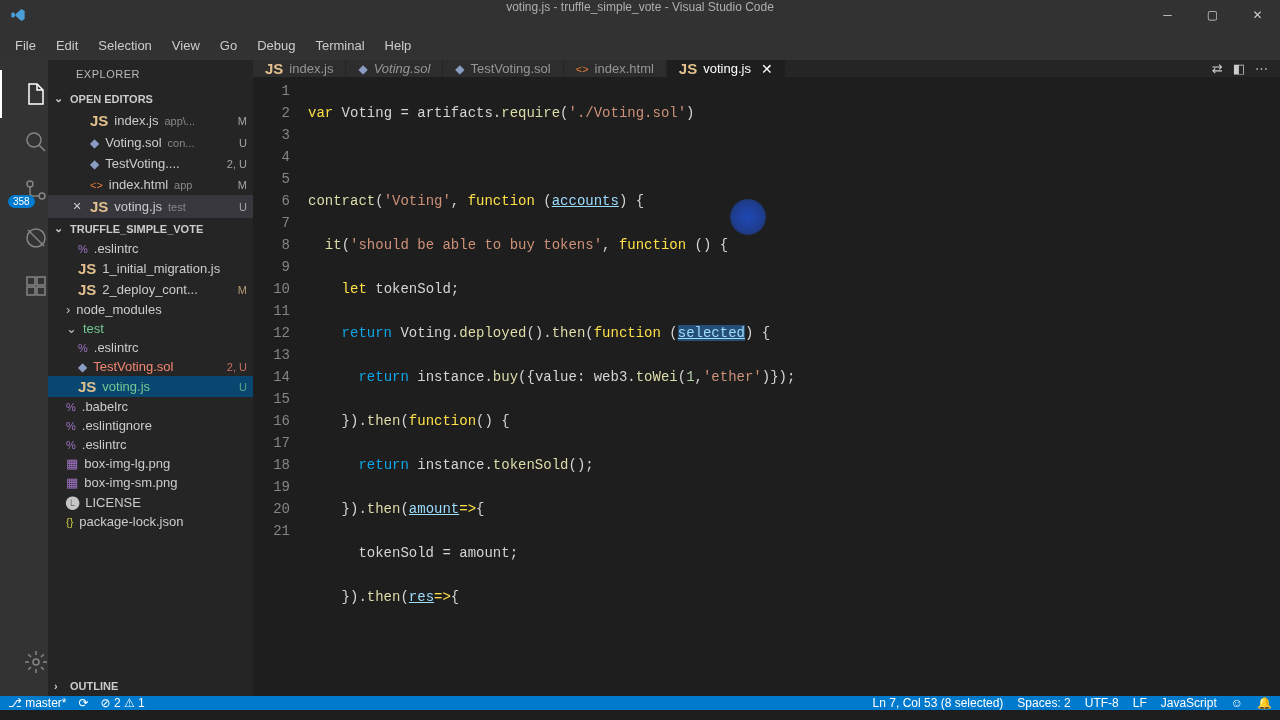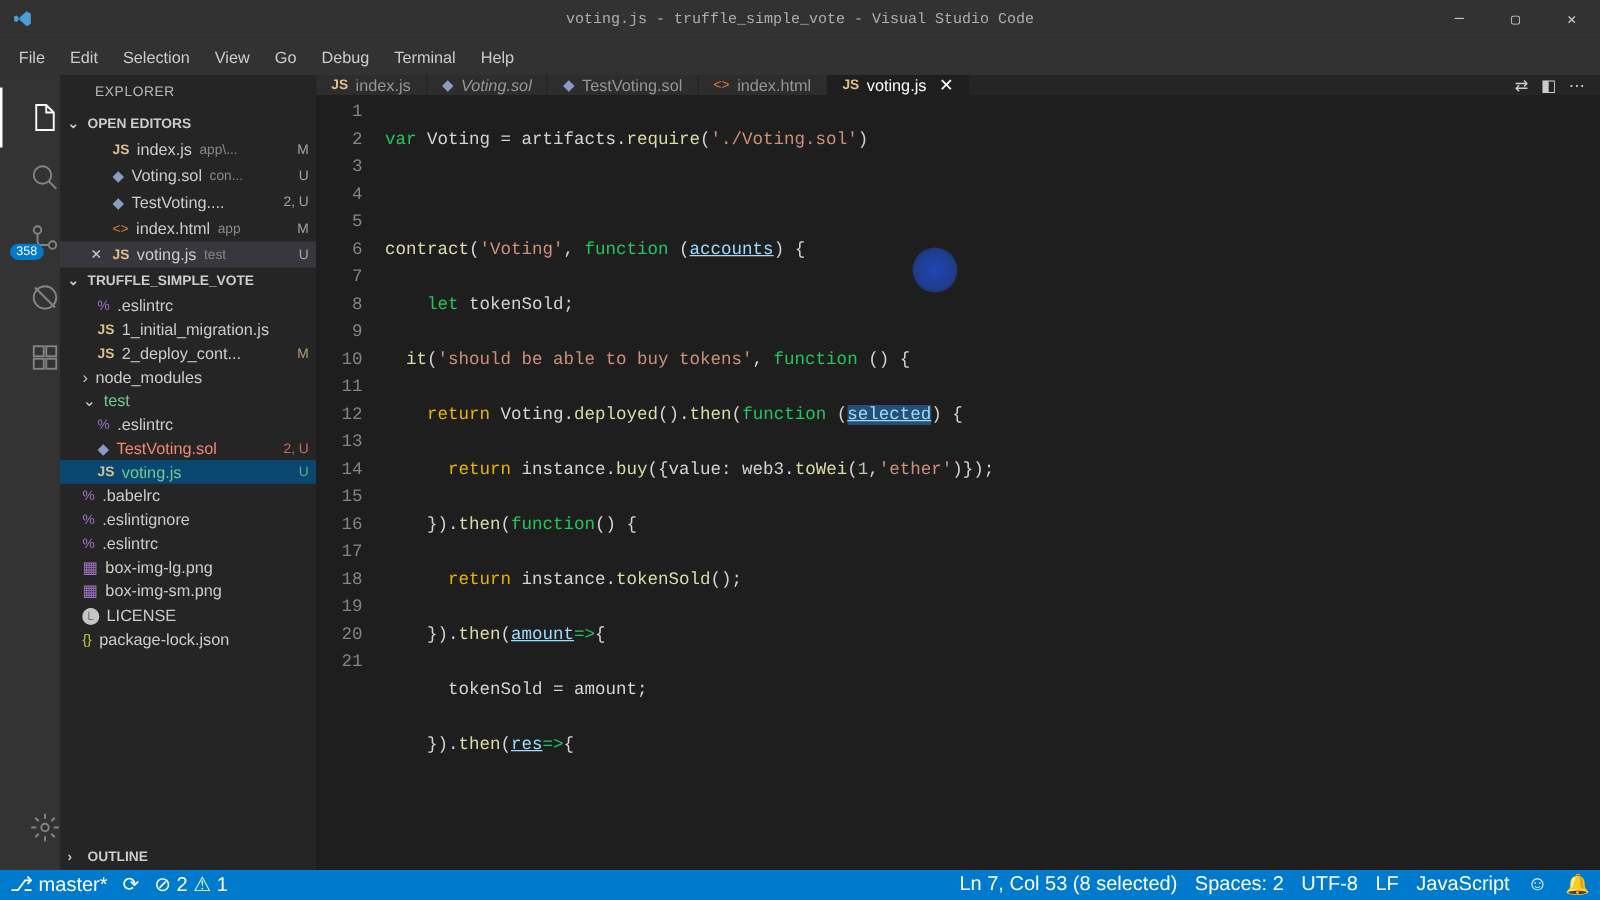--- a/index.html
+++ b/index.html
@@ -1,17 +1,17 @@
 <!DOCTYPE html>
 <html><head>
 <meta charset="utf-8">
 <style>
 * { margin: 0; padding: 0; box-sizing: border-box; }
 body { font-family: "Segoe UI", sans-serif; font-size: 13px; background: #1e1e1e; color: #ccc; overflow: hidden; width: 1280px; height: 720px; }
-.titlebar { height: 30px; background: #323233; display: flex; align-items: center; color: #ccc; font-size: 12px; font-family: Liberation Mono, monospace; }
+.titlebar { height: 30px; background: #323233; display: flex; color: #ccc; font-size: 12px; }
 .titlebar .logo { width: 35px; display: flex; justify-content: center; align-items: center; color: #4a9fd8; }
 .titlebar .title-text { position: absolute; left: 50%; transform: translateX(-50%); opacity: 0.8; }
 .titlebar .win-controls { margin-left: auto; display: flex; }
 .titlebar .win-btn { width: 45px; height: 30px; display: flex; align-items: center; justify-content: center; color: #ccc; }
 .menubar { height: 30px; background: #323233; display: flex; align-items: center; padding-left: 5px; font-size: 13px; }
 .menubar .menu-item { padding: 4px 10px; color: #ccc; }
 .main { display: flex; height: calc(720px - 84px); }
 .activitybar { width: 48px; background: #333333; display: flex; flex-direction: column; align-items: center; padding-top: 10px; position: relative; }
 .activitybar .act-item { width: 48px; height: 48px; display: flex; align-items: center; justify-content: flex-end; color: #858585; position: relative; }
 .activitybar .act-item.active { color: #fff; border-left: 2px solid #fff; }
@@ -37,33 +37,33 @@
 .editor { flex: 1; background: #1e1e1e; display: flex; flex-direction: column; position: relative; }
 .tabs { height: 35px; background: #252526; display: flex; align-items: stretch; }
 .tab { display: flex; align-items: center; padding: 0 12px; gap: 6px; background: #2d2d2d; color: #969696; font-size: 13px; border-right: 1px solid #252526; }
 .tab.active { background: #1e1e1e; color: #fff; }
 .tab .close { font-size: 14px; margin-left: 4px; }
 .tab-actions { margin-left: auto; display: flex; align-items: center; gap: 10px; padding-right: 12px; color: #ccc; }
 .code-area { flex: 1; display: flex; font-family: Consolas, "Courier New", monospace; font-size: 14px; line-height: 22px; position: relative; }
 .gutter { width: 55px; text-align: right; padding-right: 18px; color: #858585; padding-top: 3px; }
 .codelines { flex: 1; padding-top: 3px; white-space: pre; color: #d4d4d4; position: relative; }
 .line { height: 22px; }
-.k-var { color: #22c55e; }
+.k-var { color: #fde047; }
 .k-fn { color: #dcdcaa; }
 .k-str { color: #ce9178; }
 .k-num { color: #b5cea8; }
-.k-kw { color: #eab308; }
+.k-kw { color: #0ea5e9; }
 .k-prm { color: #9cdcfe; text-decoration: underline; }
 .sel { background: #264f78; }
 .cursor-marker { position: absolute; width: 36px; height: 36px; border-radius: 50%; background: radial-gradient(circle, rgba(31,74,189,0.95) 0%, rgba(31,74,189,0.7) 60%, transparent 100%); pointer-events: none; }
 .minimap { position: absolute; right: 0; top: 38px; width: 100px; height: 120px; background: #1e1e1e; opacity: 0.6; }
-.statusbar { height: 24px; background: #007acc; color: #fff; display: flex; align-items: center; font-size: 16px; padding: 0 8px; gap: 12px; }
+.statusbar { height: 14px; background: #007acc; color: #fff; display: flex; align-items: center; font-size: 12px; padding: 0 8px; gap: 12px; }
 .statusbar .right { margin-left: auto; display: flex; gap: 14px; align-items: center; }
 .icon-svg { width: 16px; height: 16px; }
-.ic-js { color: #e2c08d; font-size: 11px; font-weight: 700; }
+.ic-js { color: #e2c08d; font-size: 15px; font-weight: 700; }
 .ic-sol { color: #8a9cc2; font-size: 12px; }
 .ic-html { color: #e37933; font-size: 11px; }
 .ic-json { color: #cbcb41; font-size: 11px; }
 .ic-yml { color: #a074c4; font-size: 11px; }
 .ic-folder { color: #c5c5c5; }
 </style>
 </head>
 <body>
 
 <div class="titlebar">
@@ -306,22 +306,22 @@
           <div class="line">17</div>
           <div class="line">18</div>
           <div class="line">19</div>
           <div class="line">20</div>
           <div class="line">21</div>
         </div>
       <div class="codelines">
 <div class="line"><span class="k-var">var</span><span> Voting </span><span>=</span><span> artifacts.</span><span class="k-fn">require</span><span>(</span><span class="k-str">'./Voting.sol'</span><span>)</span></div>
 <div class="line"></div>
 <div class="line"><span class="k-fn">contract</span><span>(</span><span class="k-str">'Voting'</span><span>, </span><span class="k-var">function</span><span> (</span><span class="k-prm">accounts</span><span>) {</span></div>
+<div class="line"><span>  </span><span class="k-fn">it</span><span>(</span><span class="k-str">'should be able to buy tokens'</span><span>, </span><span class="k-var">function</span><span> () {</span></div>
 <div class="line"><span>    </span><span class="k-var">let</span><span> tokenSold;</span></div>
-<div class="line"><span>  </span><span class="k-fn">it</span><span>(</span><span class="k-str">'should be able to buy tokens'</span><span>, </span><span class="k-var">function</span><span> () {</span></div>
 <div class="line"><span>    </span><span class="k-kw">return</span><span> Voting.</span><span class="k-fn">deployed</span><span>().</span><span class="k-fn">then</span><span>(</span><span class="k-var">function</span><span> (</span><span class="sel k-prm">selected</span><span>) {</span></div>
 <div class="line"><span>      </span><span class="k-kw">return</span><span> instance.</span><span class="k-fn">buy</span><span>({value: web3.</span><span class="k-fn">toWei</span><span>(</span><span class="k-num">1</span><span>,</span><span class="k-str">'ether'</span><span>)});</span></div>
 <div class="line"><span>    }).</span><span class="k-fn">then</span><span>(</span><span class="k-var">function</span><span>() {</span></div>
 <div class="line"><span>      </span><span class="k-kw">return</span><span> instance.</span><span class="k-fn">tokenSold</span><span>();</span></div>
 <div class="line"><span>    }).</span><span class="k-fn">then</span><span>(</span><span class="k-prm">amount</span><span class="k-var">=&gt;</span><span>{</span></div>
 <div class="line"><span>      tokenSold </span><span>=</span><span> amount;</span></div>
 <div class="line"><span>    }).</span><span class="k-fn">then</span><span>(</span><span class="k-prm">res</span><span class="k-var">=&gt;</span><span>{</span></div>
 <div class="line"></div>
 
 

